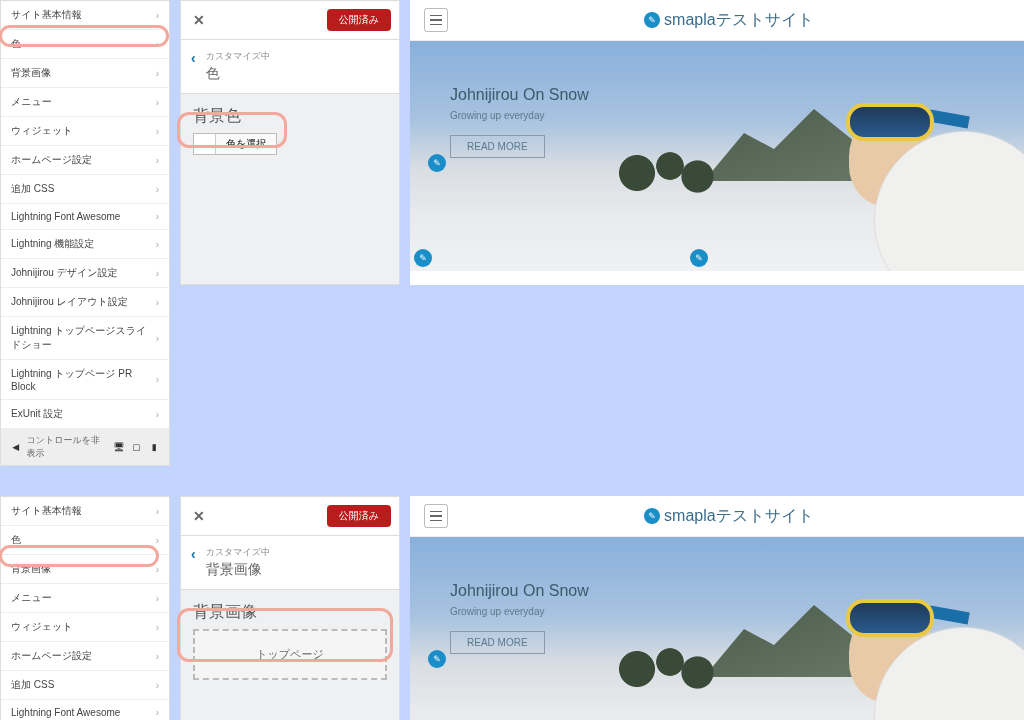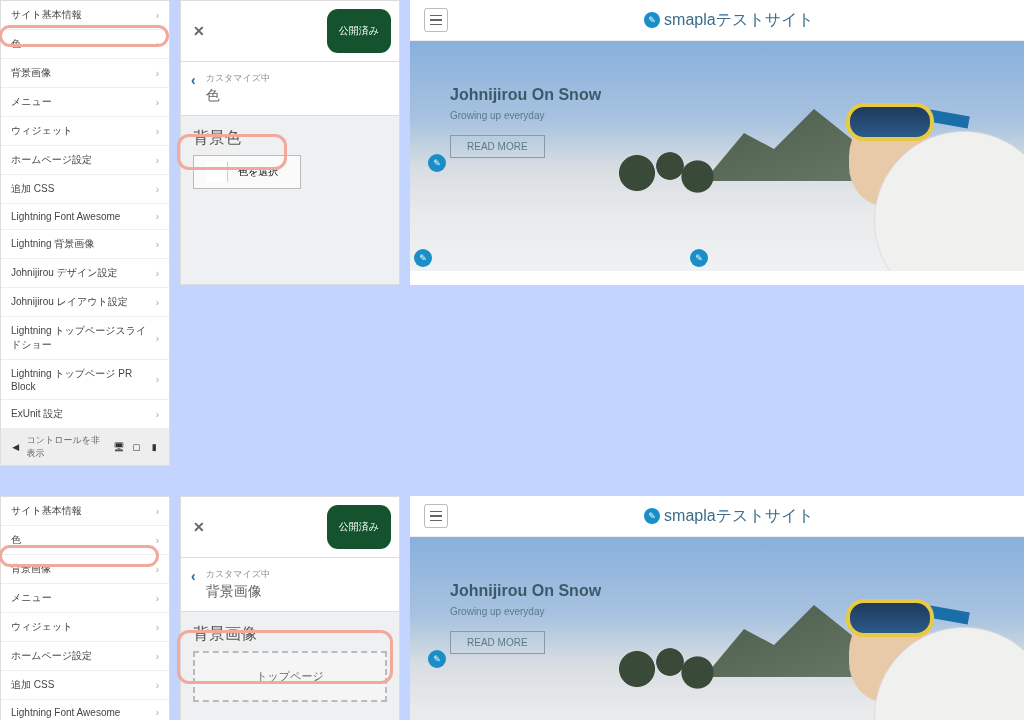--- a/index.html
+++ b/index.html
@@ -10,47 +10,47 @@
 .sidebar-item{display:flex;align-items:center;justify-content:space-between;padding:7px 10px;border-bottom:1px solid #eee;cursor:pointer;color:#444;position:relative}
 .chev{color:#aaa;font-size:10px}
 .sidebar-footer{display:flex;align-items:center;padding:5px 8px;font-size:9px;background:#eee;color:#666;gap:4px}
 .sidebar-footer .spacer{flex:1}
 .footer-icon{width:16px;height:16px;display:flex;align-items:center;justify-content:center;color:#333}
 .highlight-box{position:absolute;border:3px solid #f2a89c;border-radius:12px;pointer-events:none;z-index:10}
 
 .customizer{width:220px;background:#eef0f2;border:1px solid #ddd;margin-left:10px;height:285px;position:relative}
 .cust-top{display:flex;align-items:center;padding:8px;background:#fff;border-bottom:1px solid #ddd;gap:8px}
 .close-x{font-size:14px;color:#666;cursor:pointer;padding:0 4px;font-weight:bold}
-.publish-btn{margin-left:auto;background:#14532d;color:#fff;border:none;padding:15px 12px;font-size:10px;border-radius:11px}
+.publish-btn{margin-left:auto;background:#b91c1c;color:#fff;border:none;padding:4px 12px;font-size:10px;border-radius:4px}
 .cust-header{display:flex;align-items:flex-start;background:#fff;padding:10px;border-bottom:1px solid #ddd}
 .back-chev{color:#1a6fa8;font-size:14px;cursor:pointer;margin-right:10px;font-weight:bold}
 .cust-title-sm{font-size:9px;color:#888}
 .cust-title{font-size:14px;color:#666;margin-top:2px}
 .cust-section{padding:12px}
 .cust-label{font-size:16px;color:#555;margin-bottom:6px}
-.color-btn{display:inline-flex;align-items:center;border:1px solid #bbb;background:#fafafa;padding:12px;height:34px;font-size:10px;cursor:pointer}
+.color-btn{display:inline-flex;align-items:center;border:1px solid #bbb;background:#fafafa;padding:0;height:22px;font-size:10px;cursor:pointer}
 .color-swatch{width:22px;height:20px;background:#fff;border-right:1px solid #ccc}
 .color-btn span{padding:0 10px}
 .image-btn{width:100%;border:2px dashed #bbb;background:#f5f5f5;padding:16px;text-align:center;font-size:11px;color:#666;cursor:pointer}
 
 .preview{flex:1;margin-left:10px;background:#fff;height:285px;overflow:hidden;position:relative}
 .prev-top{display:flex;align-items:center;padding:8px 14px;border-bottom:1px solid #eee}
 .hamb{width:24px;height:24px;border:1px solid #bbb;border-radius:3px;display:flex;flex-direction:column;justify-content:center;align-items:center;gap:3px;cursor:pointer}
 .hamb span{width:12px;height:1.5px;background:#666}
 .site-title{margin:0 auto;display:flex;align-items:center;gap:4px;font-size:16px;color:#3a6b8c}
 .pencil-badge{width:16px;height:16px;border-radius:50%;background:#1a8ec8;color:#fff;display:flex;align-items:center;justify-content:center;font-size:9px}
 .hero{height:230px;position:relative;background:linear-gradient(180deg,#88b0dc 0%,#a9c3e0 35%,#d8dde2 55%,#e8eaec 75%,#f0f1f2 100%);overflow:hidden}
 .mountain{position:absolute;right:120px;bottom:90px;width:200px;height:80px;background:linear-gradient(160deg,#4a5a4a,#6a7a68);clip-path:polygon(0 100%,20% 40%,35% 60%,55% 10%,75% 50%,90% 30%,100% 100%)}
 .trees{position:absolute;right:310px;bottom:70px;width:110px;height:70px;background:radial-gradient(circle at 30% 60%,#3a4a38 20%,transparent 21%),radial-gradient(circle at 60% 50%,#3a4a38 18%,transparent 19%),radial-gradient(circle at 85% 65%,#3a4a38 15%,transparent 16%)}
 .child-head{position:absolute;right:90px;top:70px;width:85px;height:95px;background:#e8c9a8;border-radius:48% 48% 42% 42%}
 .goggles{position:absolute;right:90px;top:62px;width:88px;height:38px;background:linear-gradient(180deg,#1e3a5a,#2a5a8a);border-radius:18px;border:4px solid #e8ca42}
 .gog-strap{position:absolute;right:55px;top:72px;width:40px;height:12px;background:#1a6fa8;transform:rotate(10deg)}
 .snowboard{position:absolute;right:-30px;bottom:-40px;width:180px;height:180px;background:#f0f0ee;border-radius:50%;border:1px solid #ddd}
 .hero-content{position:absolute;left:40px;top:45px;color:#3a5a6a}
-.hero-title{font-size:16px;font-weight:700;margin-bottom:6px}
+.hero-title{font-size:16px;font-weight:400;margin-bottom:6px}
 .hero-sub{font-size:10px;margin-bottom:14px;color:#5a7a8a}
 .read-more{border:1px solid #8a9aaa;padding:5px 16px;background:transparent;font-size:10px;cursor:pointer;color:#5a7a8a}
 .edit-pencil{position:absolute;width:18px;height:18px;border-radius:50%;background:#1a8ec8;color:#fff;display:flex;align-items:center;justify-content:center;font-size:9px;cursor:pointer}
 </style>
 </head>
 <body>
 
 <div class="screenshot">
 <div class="panel-wrap">
 
@@ -82,21 +82,21 @@
         </div>
   <div class="sidebar-item">
           <span>追加 CSS</span>
           <span class="chev">›</span>
         </div>
   <div class="sidebar-item">
           <span>Lightning Font Awesome</span>
           <span class="chev">›</span>
         </div>
   <div class="sidebar-item">
-          <span>Lightning 背景画像</span>
+          <span>Lightning 機能設定</span>
           <span class="chev">›</span>
         </div>
   <div class="sidebar-item">
           <span>Johnijirou デザイン設定</span>
           <span class="chev">›</span>
         </div>
   <div class="sidebar-item">
           <span>Johnijirou レイアウト設定</span>
           <span class="chev">›</span>
         </div>

